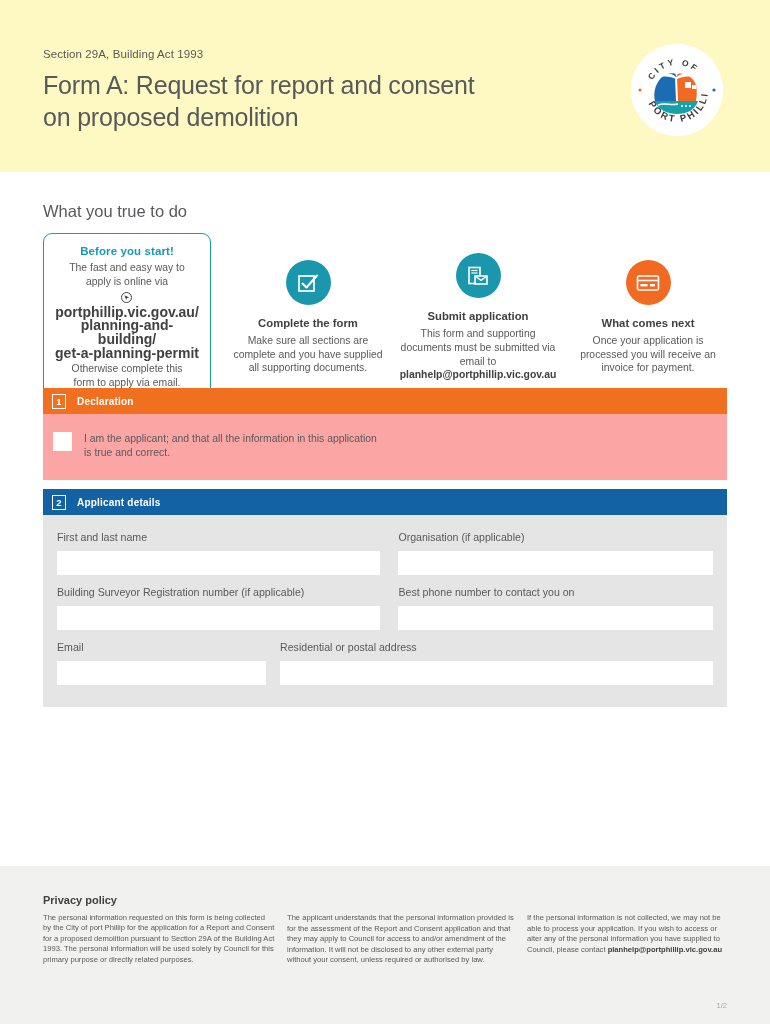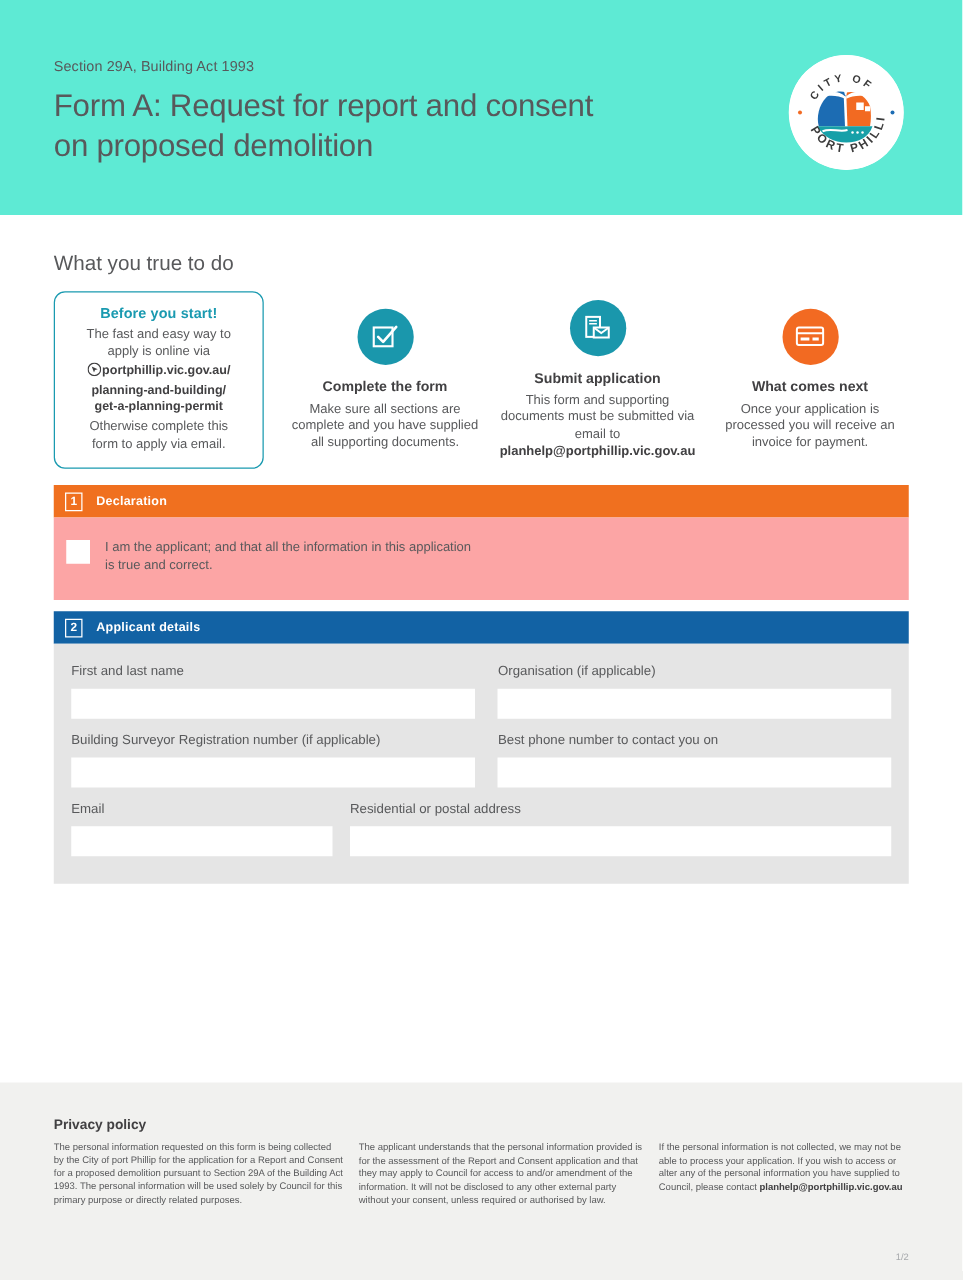--- a/index.html
+++ b/index.html
@@ -9,21 +9,21 @@
     font-family: "Liberation Sans", sans-serif;
     background: #ffffff;
     color: #58595b;
     overflow: hidden;
   }
   .page { position: relative; width: 770px; height: 1024px; background: #ffffff; }
 
   
   .header {
     position: absolute; left: 0; top: 0; width: 770px; height: 172px;
-    background: #5eead4;
+    background: #fef9c3;
   }
   .header-inner {
     position: absolute; left: 43px; top: 48px; width: 560px;
   }
   .header-eyebrow {
     font-size: 11.5px; color: #58595b; letter-spacing: .1px;
     margin-bottom: 9px; font-weight: 400;
   }
   .header-title {
     font-size: 25px; line-height: 32px; color: #58595b;
@@ -52,21 +52,21 @@
     width: 168px; margin-right: 18px;
     border: 1.6px solid #1a9ab0; border-radius: 9px;
     padding: 11px 9px 12px 9px; text-align: center;
   }
   .start-head {
     color: #1a9ab0; font-weight: bold; font-size: 11.5px;
     margin-bottom: 4px; letter-spacing: .1px;
   }
   .start-body { font-size: 10.4px; line-height: 13.6px; color: #58595b; }
   .start-url {
-    font-weight: bold; font-size: 10px; line-height: 13.6px;
+    font-weight: bold; font-size: 14px; line-height: 13.6px;
     color: #414042; display: block; margin: 2px 0;
   }
   .globe-icon {
     display: inline-block; vertical-align: -2px; margin-right: 1px;
   }
   .col-step { width: 158px; text-align: center; }
   .col-step.s1 { margin-right: 12px; }
   .col-step.s2 { margin-right: 12px; }
   .step-icon {
     width: 45px; height: 45px; border-radius: 50%;

